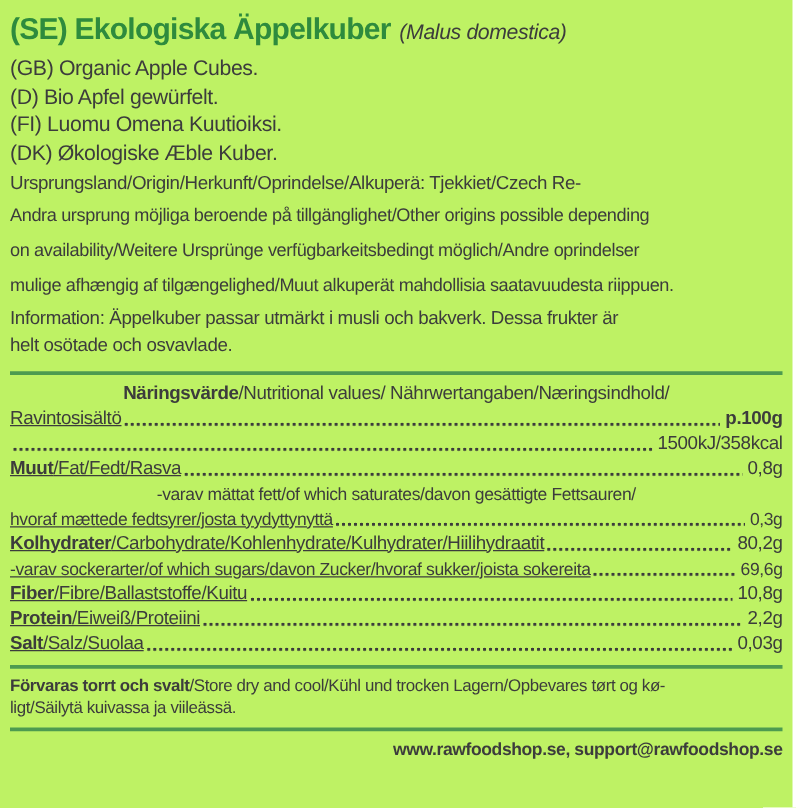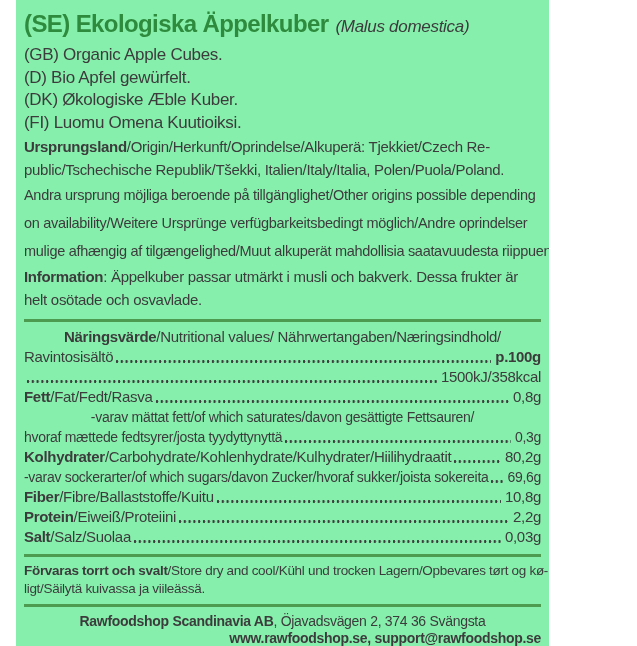--- a/index.html
+++ b/index.html
@@ -1,49 +1,48 @@
 <!DOCTYPE html>
 <html style="--brand-green: #2e8b3d; --divider-green: #4d9b50; --text: #3c3c3c;"><head>
 <meta charset="utf-8">
 <style>
   html, body { margin: 0; padding: 0; background: #ffffff; }
   .page {
     position: relative;
-    width: 533px; height: 646px;
+    width: 634px; height: 646px;
     box-sizing: border-box;
     padding: 9px 8px 0 8px;
-    background: #86efac;
+    background: #bef264;
     overflow: hidden;
     font-family: "Liberation Sans", sans-serif;
     color: var(--text, #3c3c3c);
     letter-spacing: -0.3px;
-    margin-left: 16px;
   }
   .title-row { white-space: nowrap; line-height: 29px; margin-bottom: 3px; }
   .brand {
     font-weight: bold; font-size: 24px;
     color: var(--brand-green, #2e8b3d);
     letter-spacing: -0.6px;
   }
   .latin { font-style: italic; font-size: 17px; margin-left: 7px; font-weight: 500; }
   .lang { font-size: 17px; line-height: 22.5px; font-weight: 500; white-space: nowrap; }
   p { margin: 0; }
   .origin { font-size: 15px; line-height: 22.5px; margin-top: 2px; white-space: nowrap; }
-  .origin b, .info b { font-weight: bold; }
+  .origin b, .info b { font-weight: normal; }
   .note { font-size: 14.5px; line-height: 28px; white-space: nowrap; }
   .info { font-size: 15px; line-height: 22.5px; margin-top: 1px; white-space: nowrap; }
   .divider { height: 3px; background: var(--divider-green, #4d9b50); border: none; }
   .d1 { margin: 8px 0 5px 0; }
   .d2 { margin: 7px 0 5px 0; }
   .d3 { margin: 7px 0 6px 0; }
   .nutrition { font-size: 15px; line-height: 20px; }
   .nline { white-space: nowrap; text-align: center; }
   .nline b, .lead b { font-weight: bold; }
   .drow { display: flex; align-items: flex-end; }
-  .lead { white-space: nowrap; }
+  .lead { white-space: nowrap; text-decoration: underline; }
   .dots {
     flex: 1 1 auto; min-width: 10px; height: 5px;
     margin: 0 4px 3px 2px;
     background-image: radial-gradient(circle at 2px 2.5px, var(--text, #3c3c3c) 1.1px, transparent 1.5px);
     background-size: 4.8px 5px;
     background-repeat: repeat-x;
   }
   .val { white-space: nowrap; }
   .val.bold { font-weight: bold; }
   .small { font-size: 14px; }
@@ -57,24 +56,24 @@
 <body>
 
 <div class="page">
 
   <div class="title-row">
     <span class="brand">(SE) Ekologiska Äppelkuber</span><span class="latin">(Malus domestica)</span>
   </div>
 
   <div class="lang">(GB) Organic Apple Cubes.</div>
   <div class="lang">(D) Bio Apfel gewürfelt.</div>
+  <div class="lang">(FI) Luomu Omena Kuutioiksi.</div>
   <div class="lang">(DK) Økologiske Æble Kuber.</div>
-  <div class="lang">(FI) Luomu Omena Kuutioiksi.</div>
 
-  <p class="origin"><b>Ursprungsland</b><span>/Origin/Herkunft/Oprindelse/Alkuperä: Tjekkiet/Czech Re-</span><br><span>public/Tschechische Republik/Tšekki, Italien/Italy/Italia, Polen/Puola/Poland.</span></p>
+  <p class="origin"><b>Ursprungsland</b><span>/Origin/Herkunft/Oprindelse/Alkuperä: Tjekkiet/Czech Re-</span><br></p>
 
   <p class="note">Andra ursprung möjliga beroende på tillgänglighet/Other origins possible depending<br>on availability/Weitere Ursprünge verfügbarkeitsbedingt möglich/Andre oprindelser<br>mulige afhængig af tilgængelighed/Muut alkuperät mahdollisia saatavuudesta riippuen.</p>
 
   <p class="info"><b>Information</b><span>: Äppelkuber passar utmärkt i musli och bakverk. Dessa frukter är</span><br><span>helt osötade och osvavlade.</span></p>
 
   <div class="divider d1"></div>
 
   <div class="nutrition">
 
     <div class="nline"><b>Näringsvärde</b><span>/Nutritional values/ Nährwertangaben/Næringsindhold/</span></div>
@@ -83,21 +82,21 @@
       <span class="dots"></span>
       <span class="val bold">p.100g</span>
     </div>
 
     <div class="drow">
       <span class="dots"></span>
       <span class="val">1500kJ/358kcal</span>
     </div>
 
     <div class="drow">
-      <span class="lead"><b>Fett</b><span>/Fat/Fedt/Rasva</span></span>
+      <span class="lead"><b>Muut</b><span>/Fat/Fedt/Rasva</span></span>
       <span class="dots"></span>
       <span class="val">0,8g</span>
     </div>
 
     <div class="nline small">-varav mättat fett/of which saturates/davon gesättigte Fettsauren/</div>
     <div class="drow small">
       <span class="lead">hvoraf mættede fedtsyrer/josta tyydyttynyttä</span>
       <span class="dots"></span>
       <span class="val">0,3g</span>
     </div>
@@ -134,17 +133,16 @@
 
   </div>
 
   <div class="divider d2"></div>
 
   <p class="storage"><b>Förvaras torrt och svalt</b><span>/Store dry and cool/Kühl und trocken Lagern/Opbevares tørt og kø-</span><br><span>ligt/Säilytä kuivassa ja viileässä.</span></p>
 
   <div class="divider d3"></div>
 
   <div class="contact">
-    <div><b>Rawfoodshop Scandinavia AB</b><span>, Öjavadsvägen 2, 374 36 Svängsta</span></div>
     <div class="bold-line">www.rawfoodshop.se, support@rawfoodshop.se</div>
   </div>
 
 </div>
 
 </body></html>

